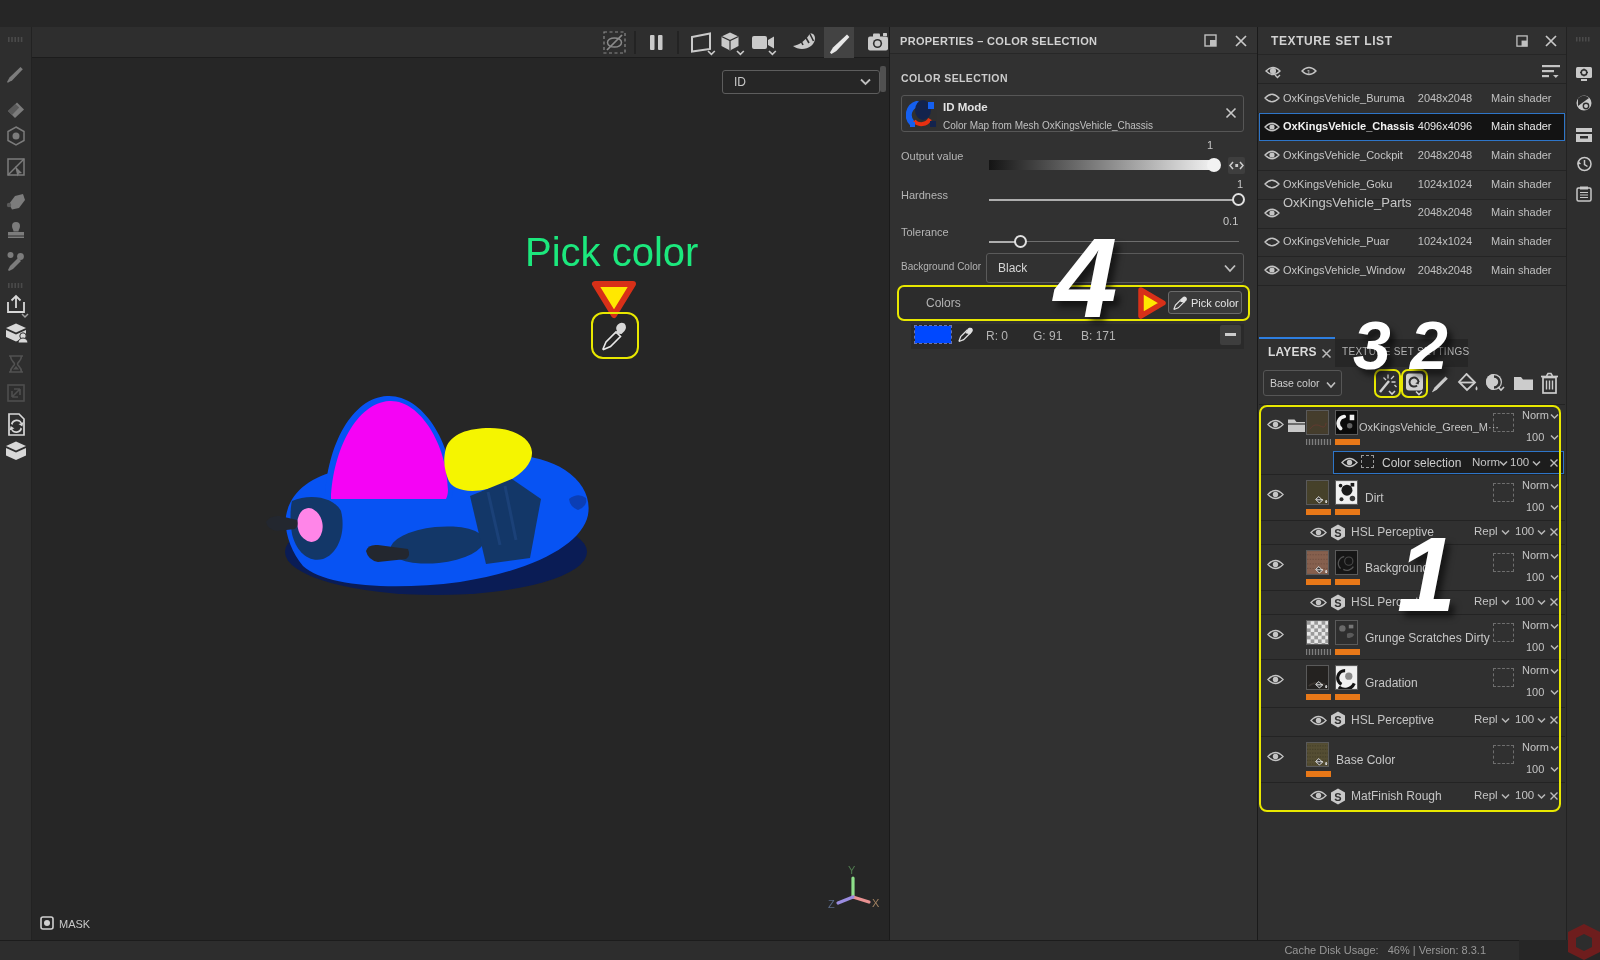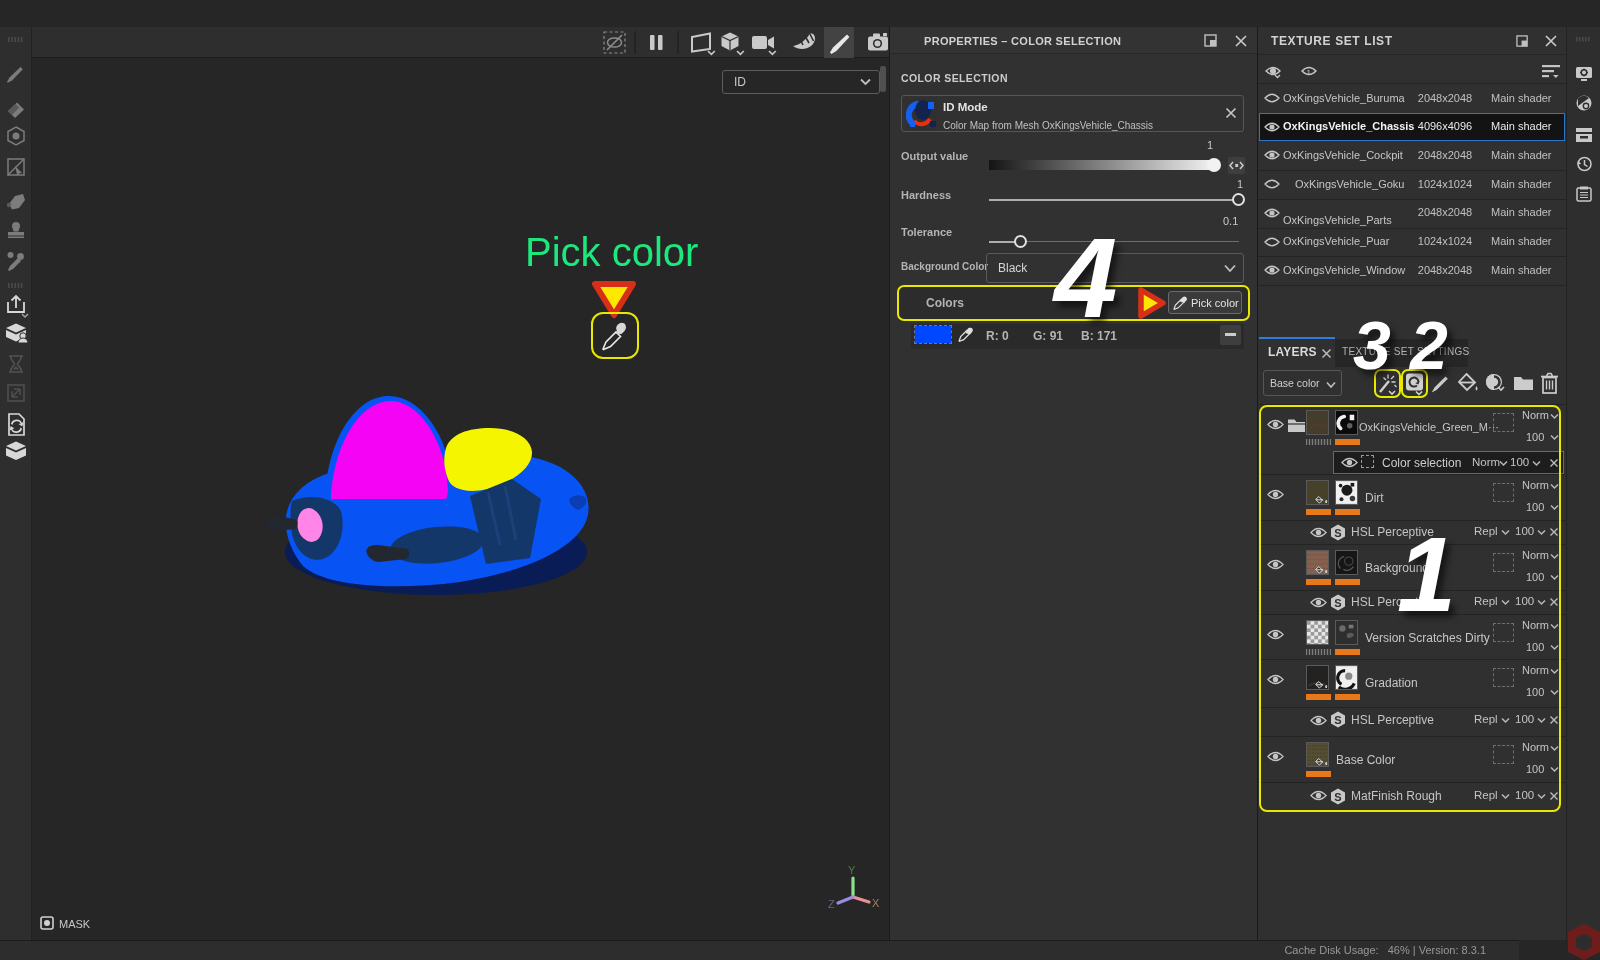--- a/index.html
+++ b/index.html
@@ -32,21 +32,21 @@
   
   #layers { left:1257px; top:337px; width:309px; height:603px; background:#303030;
     border-left:1px solid #1a1a1a; }
   
   #rightdock { left:1566px; top:27px; width:34px; height:913px; background:#2e2e2e;
     border-left:1px solid #222; }
   
   #statusbar { left:0; top:940px; width:1519px; height:20px; background:#2d2d2d;
     border-top:1px solid #1c1c1c; color:#989898; font-size:11px; }
   .hdr { color:#d2d2d2; font-size:12px; font-weight:bold; letter-spacing:0.6px; }
-  .dim { color:#b4b4b4;font-weight:bold; }
+  .dim { color:#b4b4b4; }
   .bignum { color:#ffffff; font-weight:bold; font-style:italic;
     text-shadow:5px 6px 6px rgba(0,0,0,0.55); }
 </style>
 </head>
 <body>
 <div id="stage">
 
   <div id="topbar" class="abs">
     <svg width="857" height="31" viewBox="0 0 857 31">
 
@@ -254,21 +254,21 @@
       <rect x="847" y="8" width="6" height="26" rx="2" fill="#505050"></rect>
     </svg>
     <div id="idbox" class="abs">ID
       <svg class="abs" style="right:8px;top:7px;" width="11" height="8" viewBox="0 0 11 8">
           <path d="M 1 1.5 L 5.5 6 L 10 1.5" stroke="#c0c0c0" stroke-width="1.8" fill="none"></path>
         </svg>
     </div>
   </div>
   <div id="props" class="abs">
     <div id="props-header" class="abs"></div>
-    <div class="abs" style="left:10px;top:8px;font-size:11px;font-weight:bold;letter-spacing:0.3px;color:#d2d2d2;margin-left:24px;">PROPERTIES – COLOR SELECTION</div>
+    <div class="abs" style="left:10px;top:8px;font-size:11px;font-weight:bold;letter-spacing:0.3px;color:#d2d2d2;">PROPERTIES – COLOR SELECTION</div>
     <svg class="abs" style="left:314px;top:7px;" width="14" height="14" viewBox="0 0 14 14">
         <rect x="1" y="1" width="11" height="11" fill="none" stroke="#c0c0c0" stroke-width="1.4"></rect>
         <rect x="6" y="6" width="6" height="6" fill="#c0c0c0"></rect>
       </svg>
     <svg class="abs" style="left:344px;top:7px;" width="14" height="14" viewBox="0 0 14 14">
         <path d="M 2 2 L 12 12 M 12 2 L 2 12" stroke="#c8c8c8" stroke-width="1.7"></path>
       </svg>
     <div class="abs" style="left:11px;top:45px;font-size:10.5px;font-weight:bold;letter-spacing:0.4px;color:#cccccc;">COLOR SELECTION</div>
 
     <div class="abs" style="left:11px;top:68px;width:343px;height:37px;border:1px solid #565656;border-radius:3px;"></div>
@@ -386,29 +386,29 @@
         <path d="M 1 5 Q 8 -2.5 15 5 Q 8 12.5 1 5 Z" fill="none" stroke="#c4c4c4" stroke-width="1.3"></path>
         <circle cx="8" cy="5" r="2.6" fill="#c4c4c4"></circle>
       </svg>
       <div class="abs" style="left:25px;top:121.9px;font-size:11px;color:#c6c6c6;">OxKingsVehicle_Cockpit</div>
       <div class="abs" style="left:156px;top:121.9px;width:62px;text-align:center;font-size:11px;color:#c0c0c0;">2048x2048</div>
       <div class="abs" style="left:233px;top:121.9px;font-size:11px;color:#c0c0c0;">Main shader</div>
       <div class="abs" style="left:0;top:143.1px;width:309px;height:1px;background:#242424;"></div>
       <svg class="abs" style="left:6px;top:152.1px;" width="16" height="10" viewBox="0 0 16 10">
         <path d="M 1 5 Q 8 -2.5 15 5 Q 8 12.5 1 5 Z" fill="none" stroke="#c4c4c4" stroke-width="1.3"></path>
       </svg>
-      <div class="abs" style="left:25px;top:150.6px;font-size:11px;color:#c6c6c6;margin-left:12px;">OxKingsVehicle_Goku</div>
+      <div class="abs" style="left:25px;top:150.6px;font-size:11px;color:#c6c6c6;">OxKingsVehicle_Goku</div>
       <div class="abs" style="left:156px;top:150.6px;width:62px;text-align:center;font-size:11px;color:#c0c0c0;">1024x1024</div>
       <div class="abs" style="left:233px;top:150.6px;font-size:11px;color:#c0c0c0;">Main shader</div>
       <div class="abs" style="left:0;top:171.8px;width:309px;height:1px;background:#242424;"></div>
       <svg class="abs" style="left:6px;top:180.8px;" width="16" height="10" viewBox="0 0 16 10">
         <path d="M 1 5 Q 8 -2.5 15 5 Q 8 12.5 1 5 Z" fill="none" stroke="#c4c4c4" stroke-width="1.3"></path>
         <circle cx="8" cy="5" r="2.6" fill="#c4c4c4"></circle>
       </svg>
-      <div class="abs" style="left:25px;top:187px;font-size:11px;color:#c6c6c6;">OxKingsVehicle_Parts</div>
+      <div class="abs" style="left:25px;top:168px;font-size:13px;color:#c6c6c6;">OxKingsVehicle_Parts</div>
       <div class="abs" style="left:156px;top:179.3px;width:62px;text-align:center;font-size:11px;color:#c0c0c0;">2048x2048</div>
       <div class="abs" style="left:233px;top:179.3px;font-size:11px;color:#c0c0c0;">Main shader</div>
       <div class="abs" style="left:0;top:200.5px;width:309px;height:1px;background:#242424;"></div>
       <svg class="abs" style="left:6px;top:209.5px;" width="16" height="10" viewBox="0 0 16 10">
         <path d="M 1 5 Q 8 -2.5 15 5 Q 8 12.5 1 5 Z" fill="none" stroke="#c4c4c4" stroke-width="1.3"></path>
       </svg>
       <div class="abs" style="left:25px;top:208.0px;font-size:11px;color:#c6c6c6;">OxKingsVehicle_Puar</div>
       <div class="abs" style="left:156px;top:208.0px;width:62px;text-align:center;font-size:11px;color:#c0c0c0;">1024x1024</div>
       <div class="abs" style="left:233px;top:208.0px;font-size:11px;color:#c0c0c0;">Main shader</div>
       <div class="abs" style="left:0;top:229.2px;width:309px;height:1px;background:#242424;"></div>
@@ -648,21 +648,21 @@
         <rect x="0" y="24" width="4" height="4" fill="#9a9a9a"></rect>
         <rect x="8" y="24" width="4" height="4" fill="#9a9a9a"></rect>
         <rect x="16" y="24" width="4" height="4" fill="#9a9a9a"></rect>
       </svg>
     <svg class="abs" style="left:77px;top:283px;border:1px solid #5a5a5a;" width="23" height="25" viewBox="0 0 23 25">
         <rect width="23" height="25" fill="#2e2e2e"></rect>
         <circle cx="7" cy="8" r="3.5" fill="#6a6a6a"></circle>
         <path d="M 12 14 q 5 -3 8 1 q -3 5 -8 3 Z" fill="#5a5a5a"></path>
         <rect x="14" y="4" width="5" height="4" fill="#777"></rect>
       </svg>
-    <div class="abs" style="left:107px;top:294px;font-size:12px;color:#c6c6c6;">Version Scratches Dirty</div>
+    <div class="abs" style="left:107px;top:294px;font-size:12px;color:#c6c6c6;">Grunge Scratches Dirty</div>
     <div class="abs" style="left:235px;top:286px;width:21px;height:19px;border:1px dashed #6e6e6e;"></div>
     <div class="abs" style="left:264px;top:282px;font-size:11px;color:#c4c4c4;">Norm</div>
     <svg class="abs" style="left:292px;top:286px;" width="9" height="7" viewBox="0 0 9 7">
         <path d="M 1 1.5 L 4.5 5 L 8 1.5" stroke="#b8b8b8" stroke-width="1.5" fill="none"></path>
       </svg>
     <div class="abs" style="left:268px;top:304px;font-size:11px;color:#c4c4c4;">100</div>
     <svg class="abs" style="left:292px;top:307px;" width="9" height="7" viewBox="0 0 9 7">
         <path d="M 1 1.5 L 4.5 5 L 8 1.5" stroke="#b8b8b8" stroke-width="1.5" fill="none"></path>
       </svg>
     <div class="abs" style="left:48px;top:312px;width:25px;height:6px;background:repeating-linear-gradient(90deg,#7e7e7e 0 1.5px,#3e3e3e 1.5px 3px);"></div>

